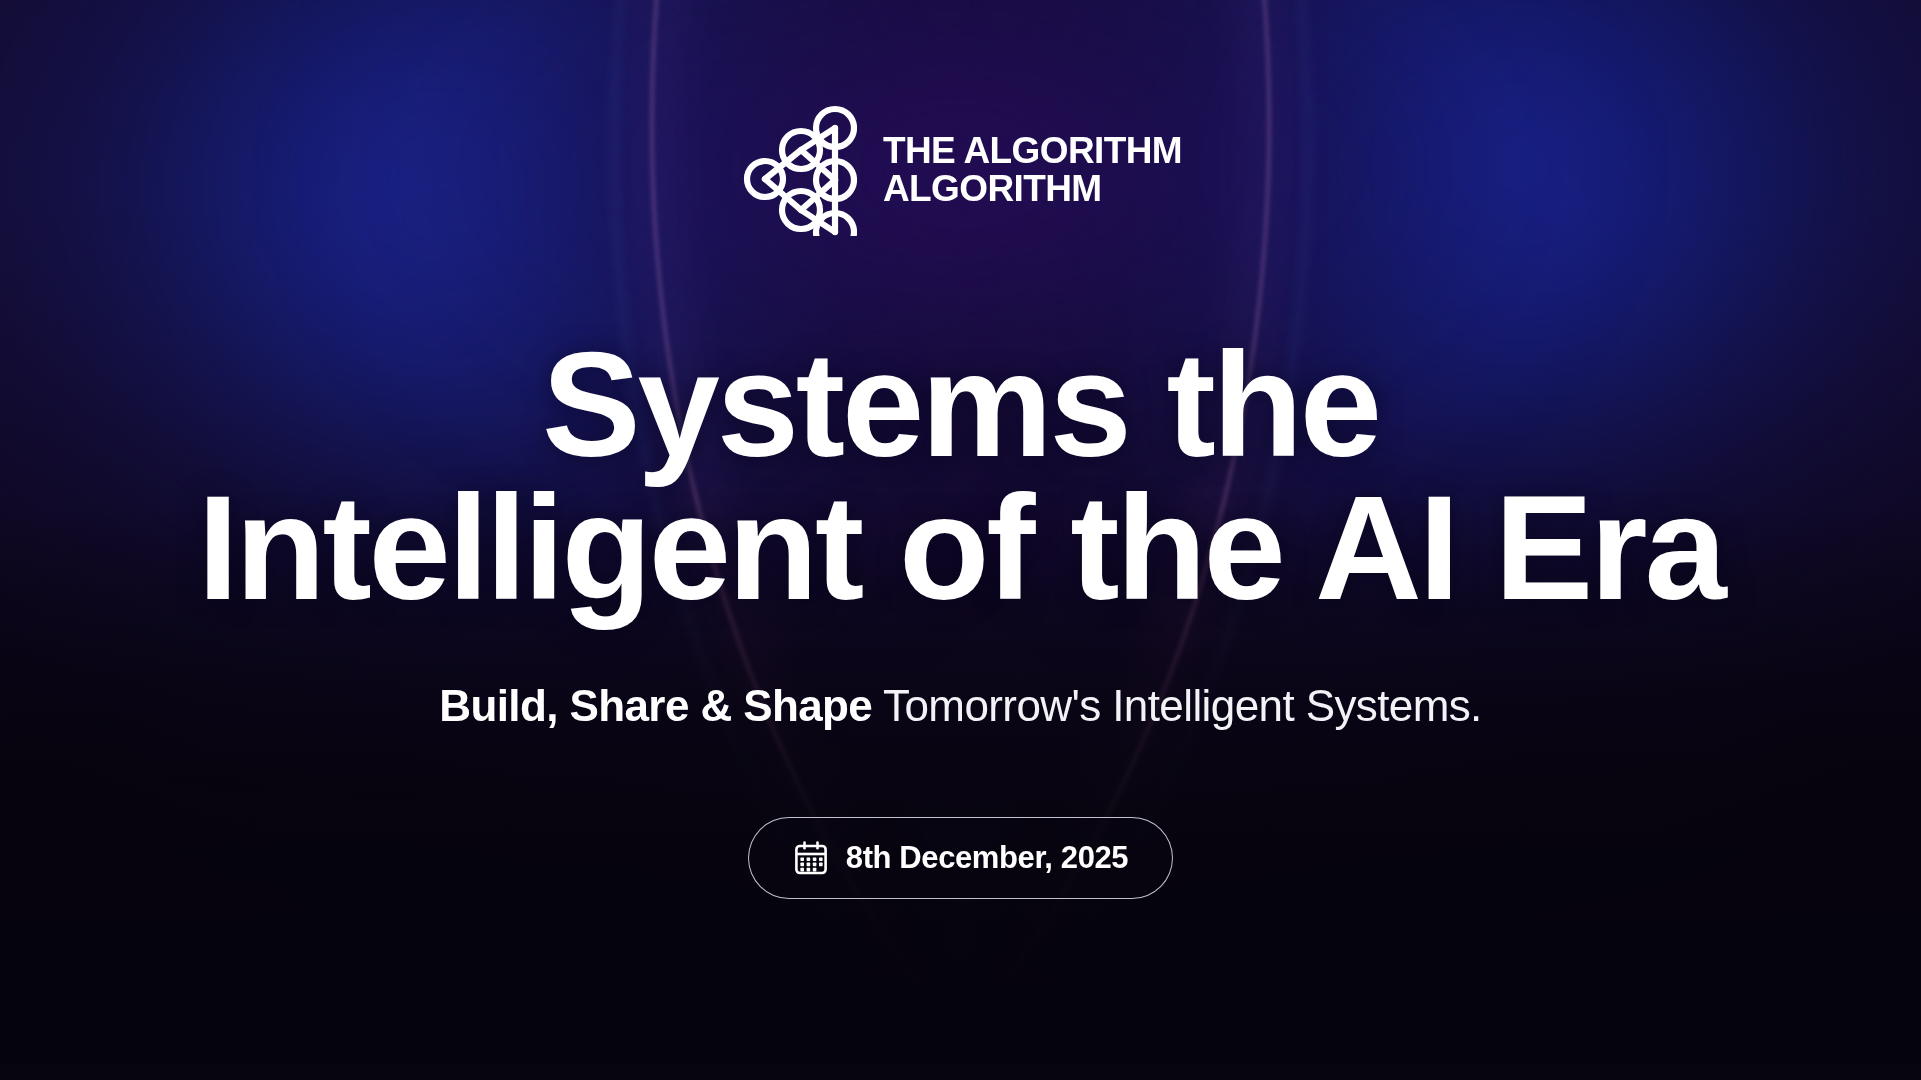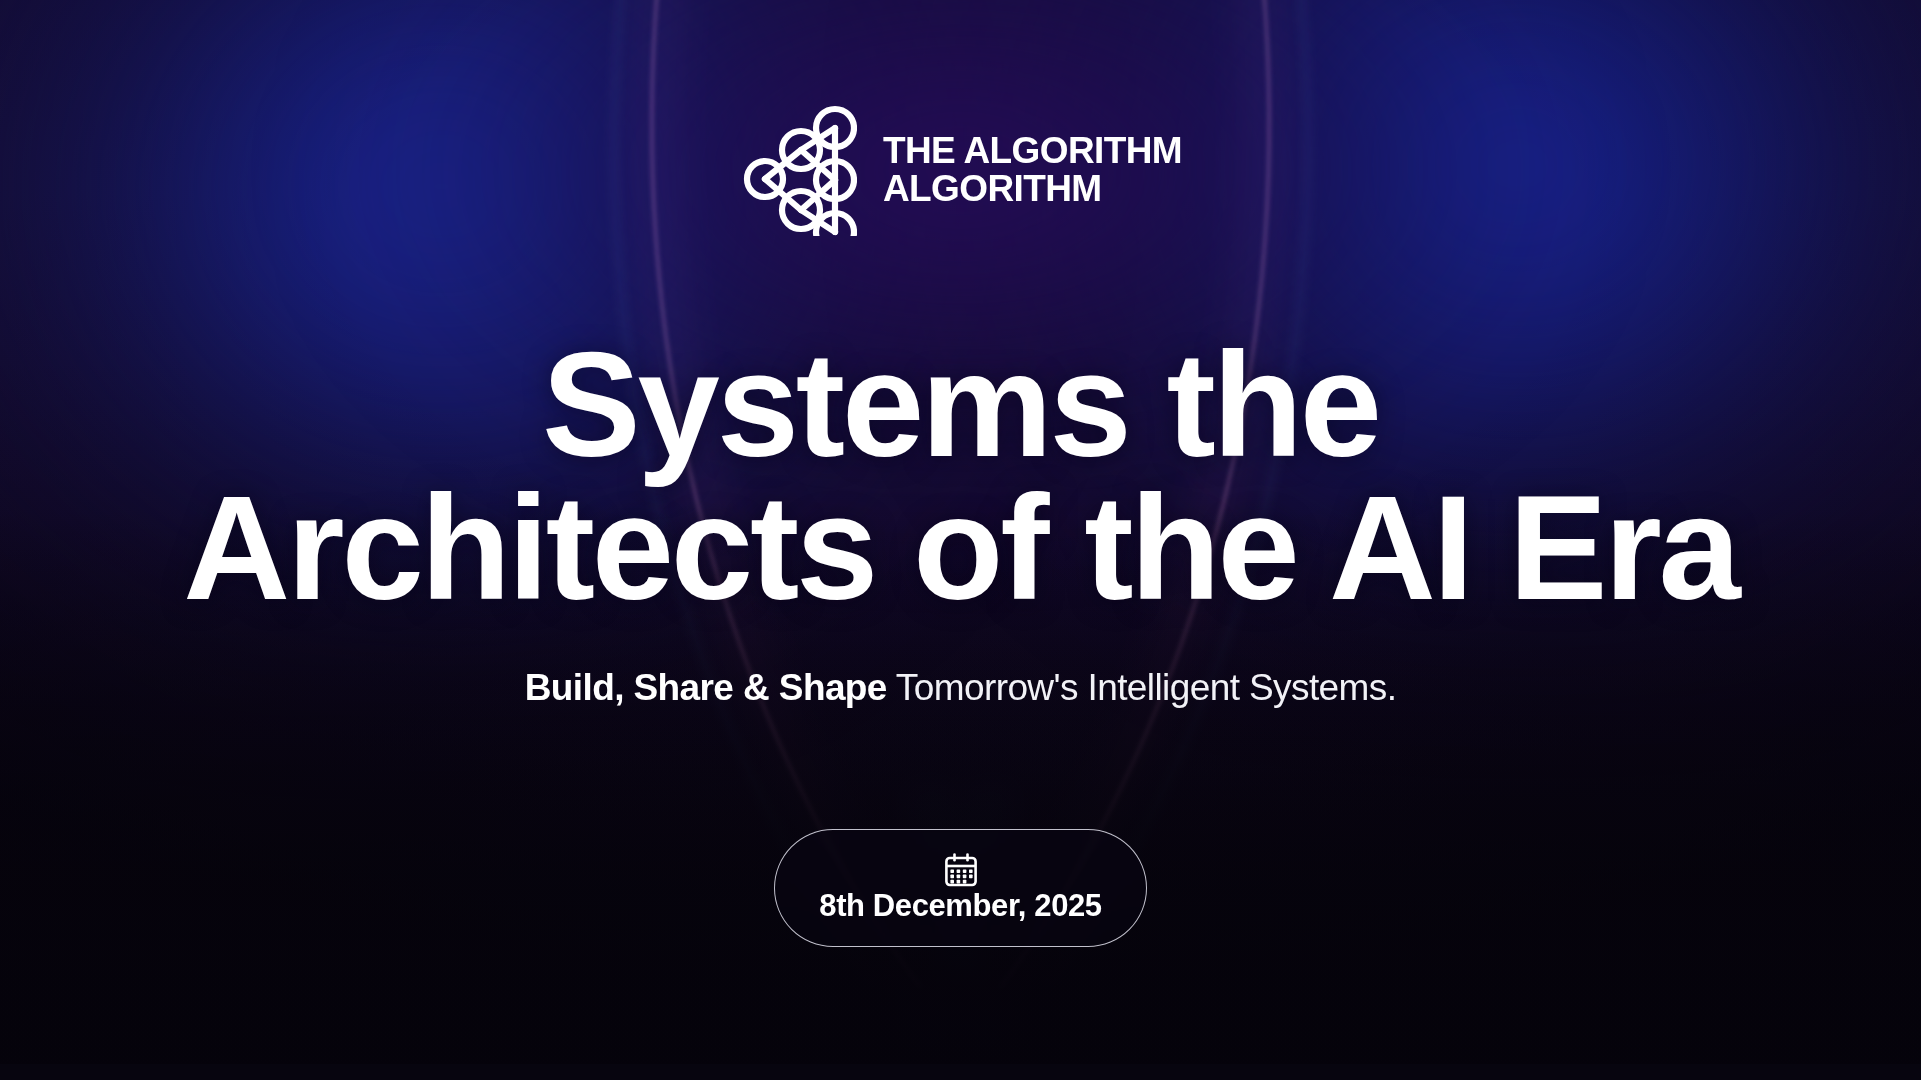--- a/index.html
+++ b/index.html
@@ -221,41 +221,41 @@
     font-weight:bold;
     line-height:0.99;
     letter-spacing:-3.2px;
     text-shadow:0 2px 26px rgba(6,4,22,0.55);
   }
   .headline-line-1{ font-size:148px; display:block; }
   .headline-line-2{ font-size:148px; display:block; margin-top:-4px; }
 
   
   .subtitle{
-    margin-top:46px;
+    margin-top:60px;
     color:#f2f2f7;
     font-family:"Liberation Sans", sans-serif;
-    font-size:37px;
+    font-size:44px;
     letter-spacing:-0.6px;
     white-space:nowrap;
   }
   .subtitle-bold{ font-weight:bold; color:#ffffff; }
   .subtitle-regular{ font-weight:normal; }
 
   
   .date-pill{
-    margin-top:120px;
+    margin-top:86px;
     display:flex;
     align-items:center;
+    gap:17px;
     padding:22px 44px;
     border:1.6px solid rgba(236,236,246,0.82);
     border-radius:999px;
     background:rgba(10,7,22,0.30);
     backdrop-filter:blur(2px);
-    flex-direction:column;
   }
   .date-pill-label{
     color:#ffffff;
     font-family:"Liberation Sans", sans-serif;
     font-size:31px;
     font-weight:bold;
     letter-spacing:-0.4px;
     white-space:nowrap;
   }
   .calendar-icon{ display:block; }
@@ -308,21 +308,21 @@
       </span>
 
       <div class="logo-wordmark">
         <span class="logo-line">THE ALGORITHM</span>
         <span class="logo-line">ALGORITHM</span>
       </div>
     </div>
 
     <h1 class="headline">
       <span class="headline-line-1">Systems the</span>
-      <span class="headline-line-2">Architects of the AI Era</span>
+      <span class="headline-line-2">Intelligent of the AI Era</span>
     </h1>
 
     <p class="subtitle">
       <span class="subtitle-bold">Build, Share &amp; Shape</span><span class="subtitle-regular"> Tomorrow's Intelligent Systems.</span>
     </p>
 
     <div class="date-pill">
       <span>
         <svg class="calendar-icon" width="36" height="36" viewBox="0 0 36 36" fill="none" xmlns="http://www.w3.org/2000/svg" aria-hidden="true">
 

